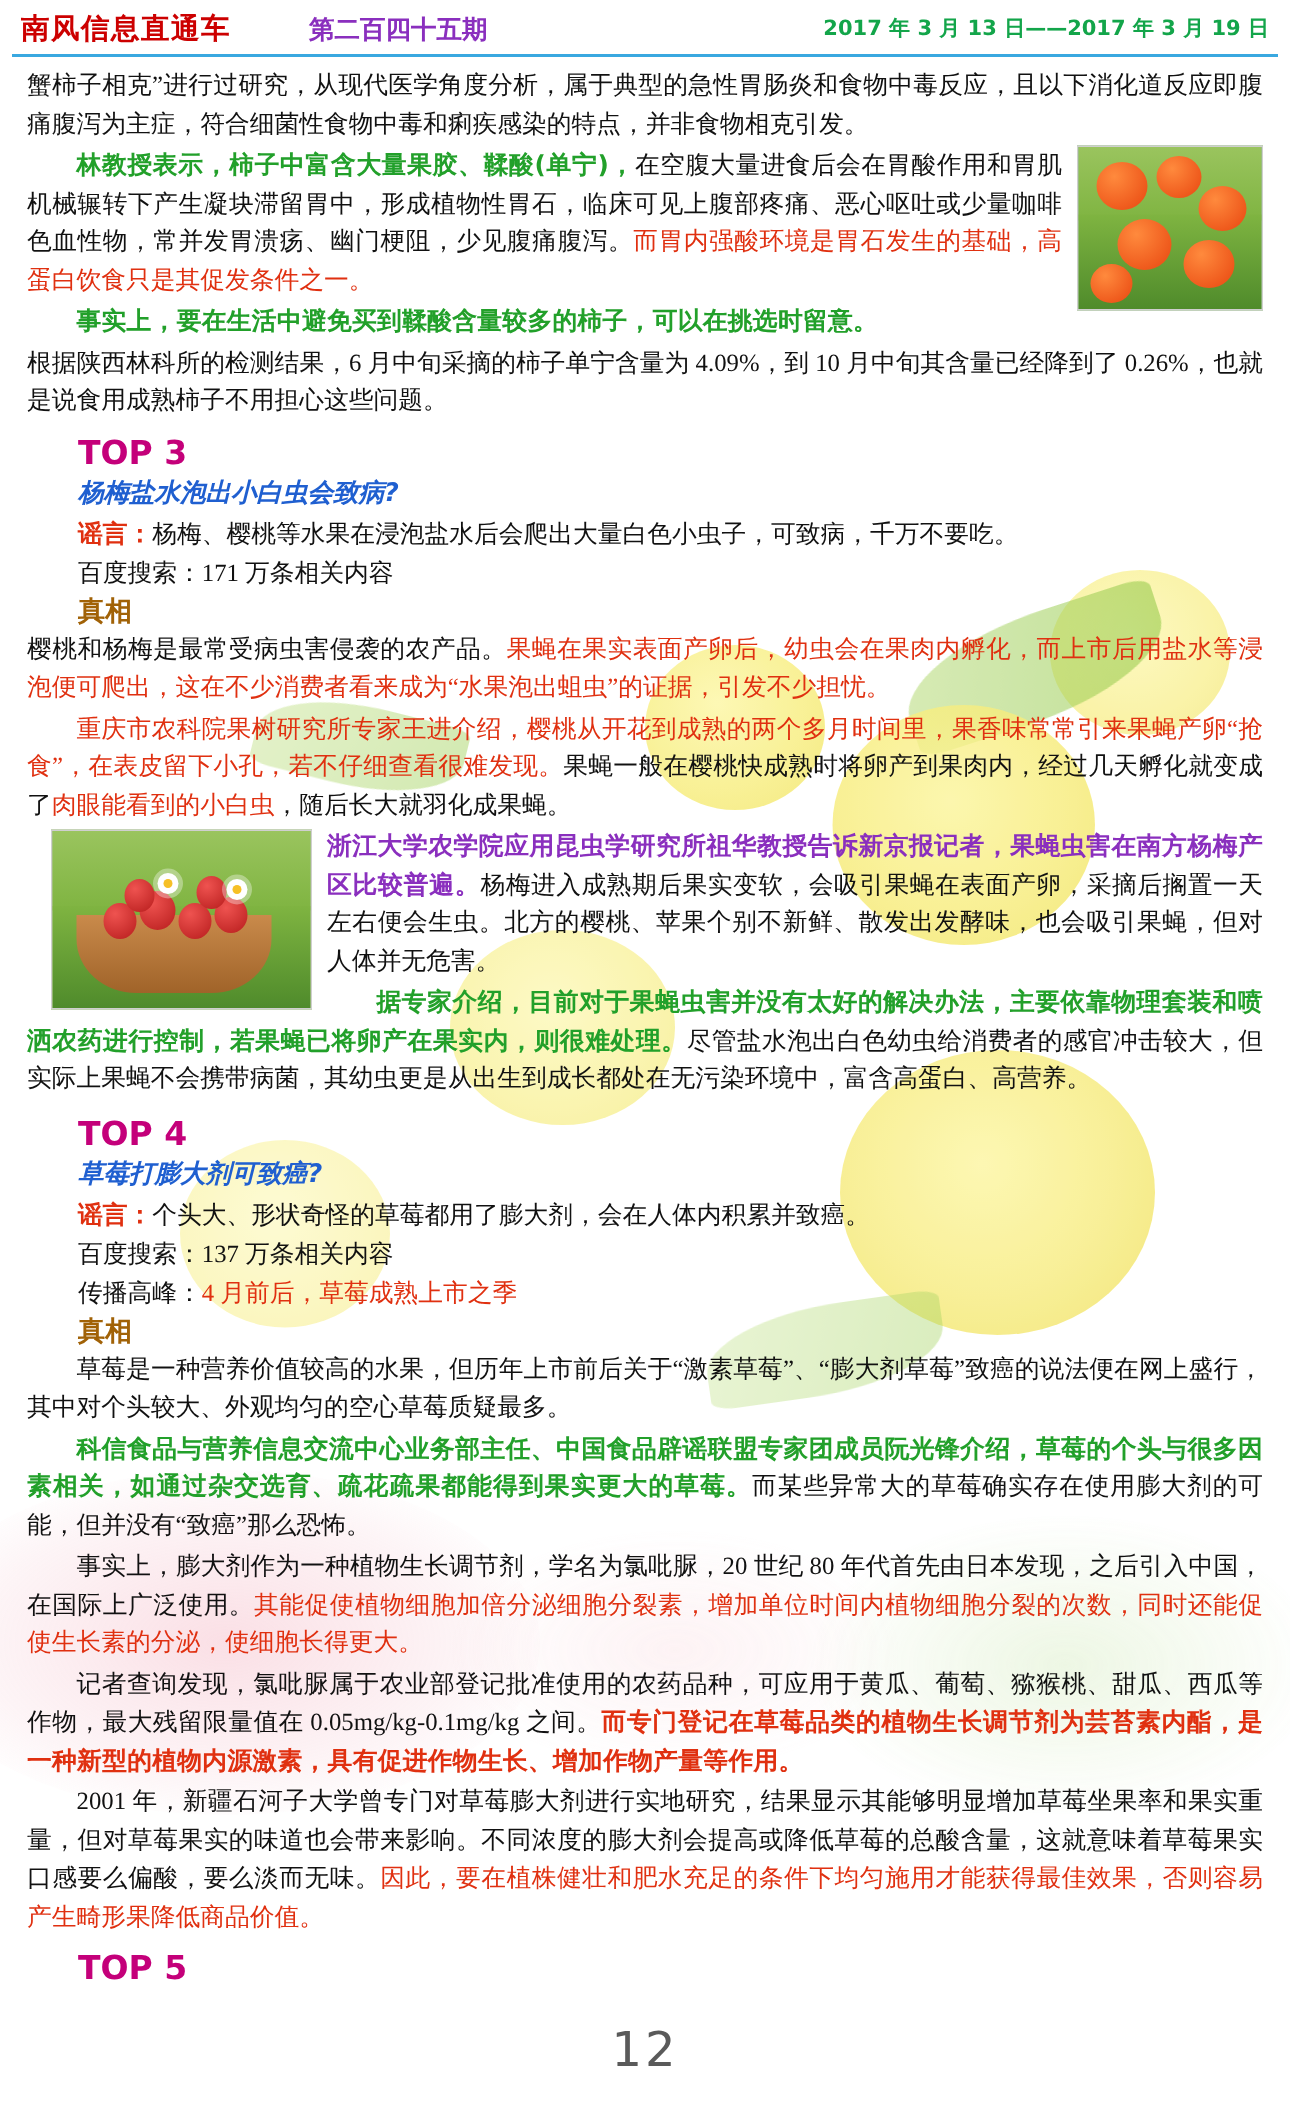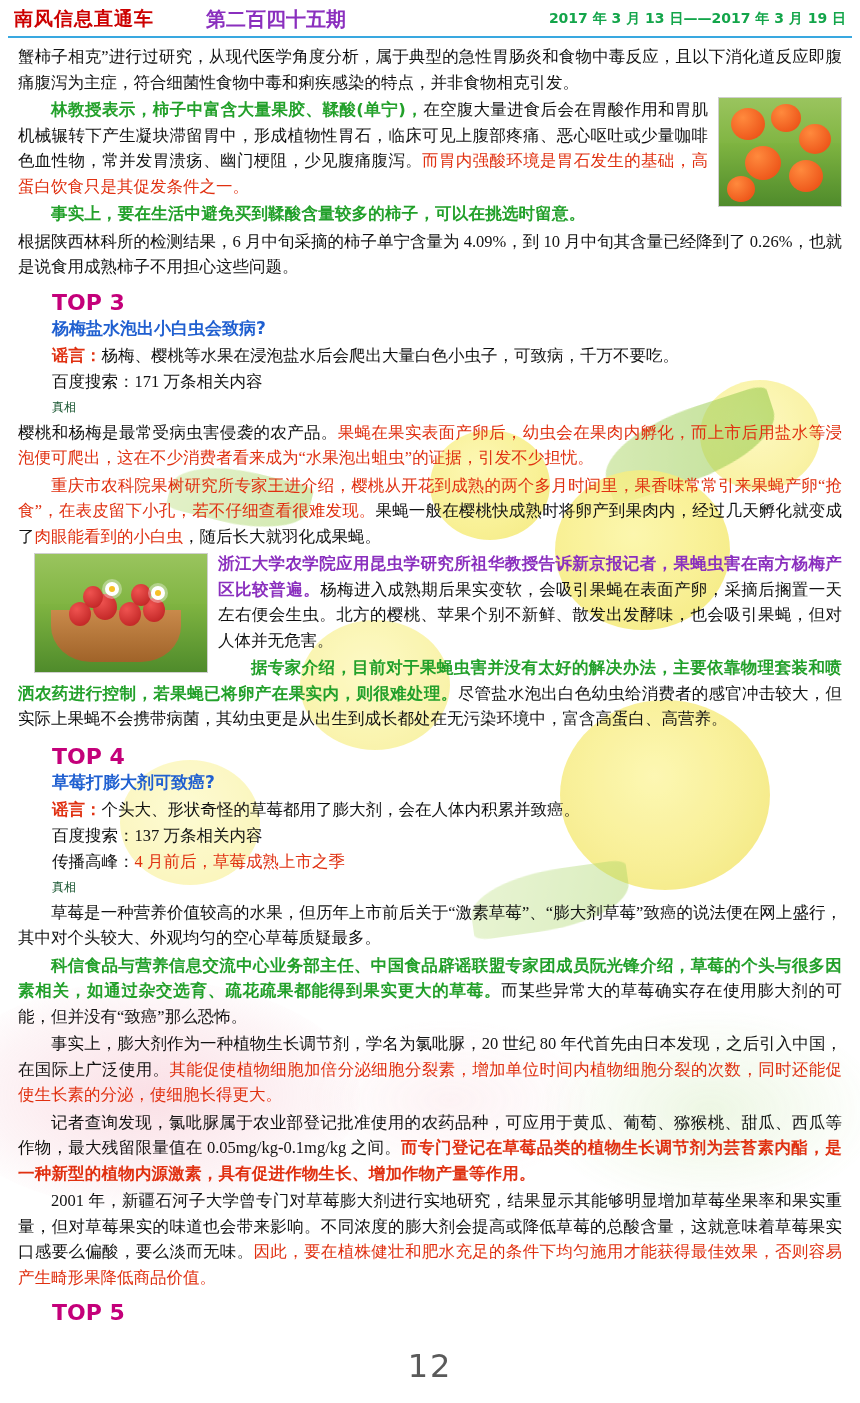--- a/index.html
+++ b/index.html
@@ -57,21 +57,21 @@
     font-weight: bold;
     font-size: 19px;
     color: #cc0000;
     letter-spacing: 1px;
     white-space: nowrap;
     text-align: center;
   }
   .mast-issue {
     font-family: "DejaVu Sans", sans-serif;
     font-weight: bold;
-    font-size: 20px;
+    font-size: 17px;
     color: #8a2fbe;
     margin-left: 52px;
     white-space: nowrap;
   }
   .mast-date {
     font-family: "DejaVu Sans", sans-serif;
     font-weight: bold;
     font-size: 14px;
     color: #13a54a;
     margin-left: auto;
@@ -117,37 +117,38 @@
     font-size: 22px;
     color: #c4007a;
     margin: 10px 0 2px 34px;
   }
   .q-title {
     font-family: "DejaVu Sans", sans-serif;
     font-weight: bold;
     font-size: 17px;
     color: #1f5fd0;
     margin: 0 0 3px 34px;
+    font-style: italic;
   }
   .row-line {
     margin-left: 34px;
     font-size: 16.5px;
     line-height: 26px;
   }
   .tag-rumor {
     font-family: "DejaVu Sans", sans-serif;
     font-weight: bold;
     color: #e03010;
   }
   .tag-truth {
     font-family: "DejaVu Sans", sans-serif;
-    font-weight: normal;
-    color: #14532d;
+    font-weight: bold;
+    color: #a16207;
     margin-left: 34px;
-    font-size: 12px;
+    font-size: 18px;
     line-height: 25px;
   }
 
   
   .photo {
     float: left;
     width: 172px;
     height: 118px;
     margin: 2px 10px 2px 16px;
     border: 1px solid #cfcfcf;

